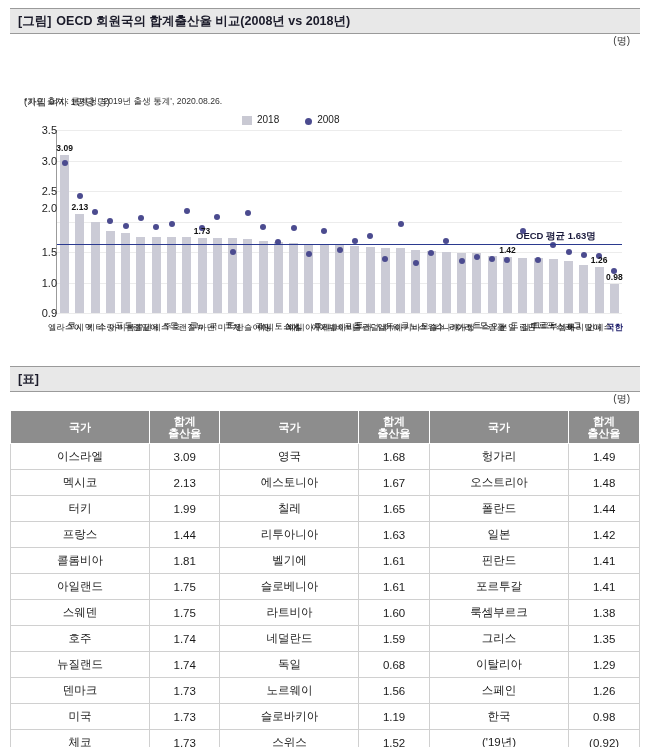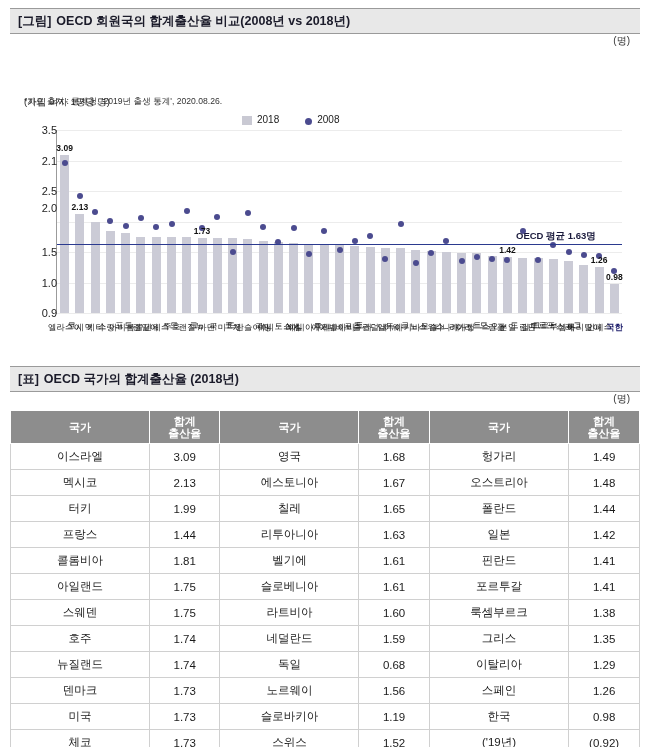--- a/index.html
+++ b/index.html
@@ -145,21 +145,21 @@
         <div class="ytick" style="top: 183px;">0.9</div>
         <div class="gridline" style="top: 152.5px;"></div>
         <div class="ytick" style="top: 152.5px;">1.0</div>
         <div class="gridline" style="top: 122px;"></div>
         <div class="ytick" style="top: 122px;">1.5</div>
         <div class="gridline" style="top: 91.5px;"></div>
         <div class="ytick" style="top: 78px;">2.0</div>
         <div class="gridline" style="top: 61px;"></div>
         <div class="ytick" style="top: 61px;">2.5</div>
         <div class="gridline" style="top: 30.5px;"></div>
-        <div class="ytick" style="top: 30.5px;">2.1</div>
+        <div class="ytick" style="top: 30.5px;">3.0</div>
         <div class="gridline" style="top: 0px;"></div>
         <div class="ytick" style="top: 0px;">3.5</div>
         <div class="bar" style="left: 3.13514px; height: 157.99px;"></div>
         <div class="dot" style="left: 4.63514px; top: 29.94px;"></div>
         <div class="vlabel" style="left: 7.63514px; top: 13.01px;">3.09</div>
         <div class="xlab" style="left: 7.63514px;">이스라엘</div>
         <div class="bar" style="left: 18.4054px; height: 99.43px;"></div>
         <div class="dot" style="left: 19.9054px; top: 63.49px;"></div>
         <div class="vlabel" style="left: 22.9054px; top: 71.57px;">2.13</div>
         <div class="xlab" style="left: 22.9054px;">멕시코</div>
@@ -274,21 +274,20 @@
         <div class="xlab last" style="left: 557.365px;">한국</div>
         <div class="avg-line" style="top: 114.07px;"></div>
         <div class="avg-label" style="left: 459px; top: 100.07px;">OECD 평균 1.63명</div>
       </div>
 
     <div class="src">*자료 출처 : 통계청, '2019년 출생 통계', 2020.08.26.</div>
   </div>
 
   <div class="sect-head" style="margin-top:2px;">
     <span class="tag">[표]</span>
-    <span>OECD 국가의 합계출산율 (2018년)</span>
   </div>
   <div class="unit-row">
     <span class="unit">(명)</span>
   </div>
 
   <table class="oecd">
     <thead>
       <tr>
         <th>국가</th>
         <th>

